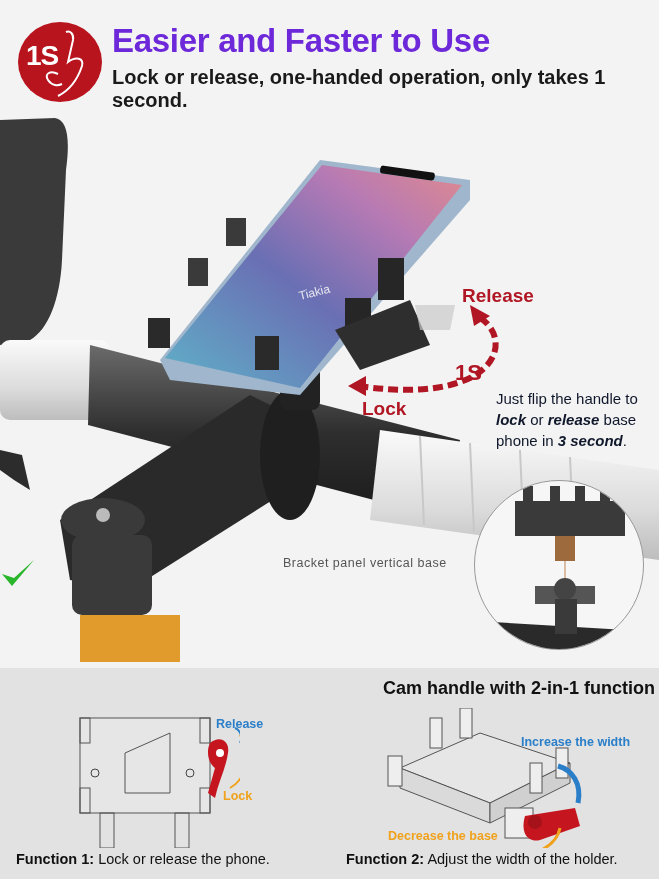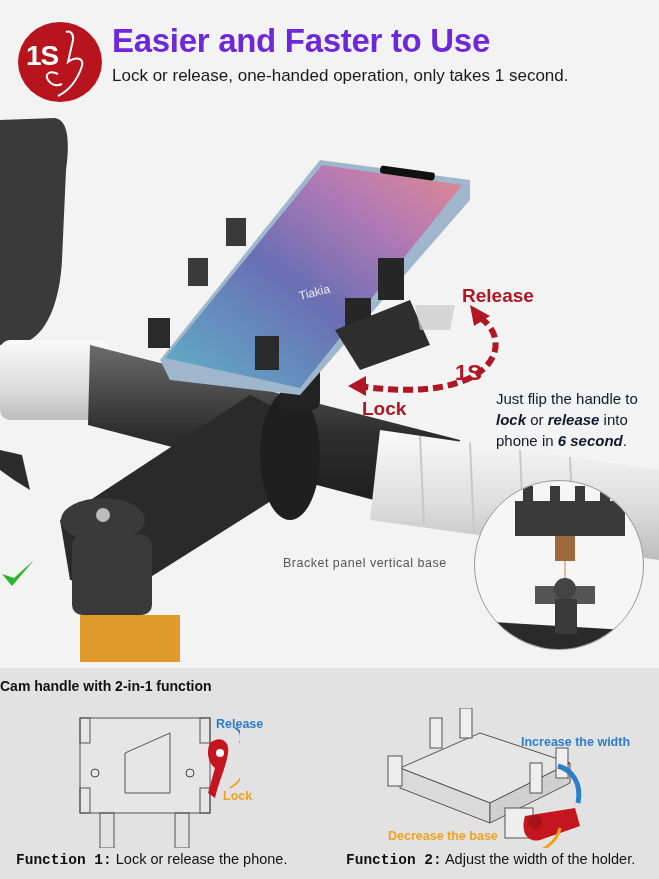--- a/index.html
+++ b/index.html
@@ -6,43 +6,43 @@
   html, body { width: 659px; height: 879px; overflow: hidden; background: #f3f3f3; }
   body { position: relative; font-family: "Liberation Sans", sans-serif; color: #111; }
 
   
   .header { position: absolute; left: 0; top: 0; width: 659px; height: 108px; }
   .badge { position: absolute; left: 18px; top: 22px; width: 84px; height: 80px; border-radius: 50%;
            background: #b8141d; overflow: hidden; }
   .badge-text { position: absolute; left: 8px; top: 18px; color: #fff; font-size: 28px; font-weight: bold; letter-spacing: -1px; }
   .badge svg { position: absolute; left: 0; top: 0; }
   .title { position: absolute; left: 112px; top: 22px; font-size: 33px; font-weight: bold; color: #6d28d9; letter-spacing: -0.3px; }
-  .subtitle { position: absolute; left: 112px; top: 66px; font-size: 17px; font-weight: normal; color: #1a1a1a; }
+  .subtitle { position: absolute; left: 112px; top: 66px; font-size: 20px; font-weight: bold; color: #1a1a1a; }
 
   
   .scene { position: absolute; left: 0; top: 108px; width: 659px; height: 560px; overflow: hidden; }
   .scene svg { position: absolute; left: 0; top: 0; }
 
   .lbl-release { position: absolute; left: 462px; top: 285px; font-size: 19px; font-weight: bold; color: #b01623; }
   .lbl-lock { position: absolute; left: 362px; top: 398px; font-size: 19px; font-weight: bold; color: #b01623; }
   .lbl-1s { position: absolute; left: 455px; top: 360px; font-size: 22px; font-weight: bold; color: #b01623; }
   .flip-note { position: absolute; left: 496px; top: 388px; width: 160px; font-size: 15px; line-height: 21px; color: #0f172a; }
   .flip-note i { font-weight: bold; }
 
   .bracket-note { position: absolute; left: 271px; top: 553px; font-size: 12.5px; line-height: 20px; color: #555; letter-spacing: 0.5px; margin-left: 12px; }
 
   .inset { position: absolute; left: 474px; top: 480px; width: 170px; height: 170px; border-radius: 50%;
            border: 1.5px solid #999; background: #f6f6f6; overflow: hidden; }
   .check { position: absolute; left: 479px; top: 558px; }
 
   
   .bottom { position: absolute; left: 0; top: 668px; width: 659px; height: 211px; background: #e2e2e2; }
-  .bottom-title { position: absolute; left: 0; width: 655px; top: 10px; text-align: left; font-size: 14px; font-weight: bold; color: #111; }
+  .bottom-title { position: absolute; left: 0; width: 655px; top: 10px; text-align: right; font-size: 18px; font-weight: bold; color: #111; }
   .fn-label { position: absolute; top: 183px; font-size: 14.5px; color: #111; }
-  .fn-label b { font-weight: bold; font-family: Liberation Mono, monospace; }
+  .fn-label b { font-weight: bold; }
   .fn1 { left: 16px; }
   .fn2 { left: 346px; }
   .diag-lbl { position: absolute; font-size: 12.5px; font-weight: bold; }
   .blue { color: #2b7fc9; }
   .orange { color: #f0a21c; }
 </style>
 </head>
 <body>
 
 <div class="header">
@@ -140,23 +140,23 @@
 
   <div class="lbl-release" style="top:177px">Release</div>
   <div class="lbl-1s" style="top:252px">1S</div>
   <div class="lbl-lock" style="top:290px">Lock</div>
 
   <div class="flip-note" style="top:280px">
     <span>Just flip the handle to</span><br>
     <i>lock</i>
     <span>or</span>
     <i>release</i>
-    <span>into</span><br>
+    <span>base</span><br>
     <span>phone in</span>
-    <i>6 second</i><span>.</span>
+    <i>3 second</i><span>.</span>
   </div>
 
   <div class="bracket-note" style="top:445px">
     <div>Bracket panel vertical base</div>
   </div>
 </div>
 
 <div class="bottom">
   <div class="bottom-title">Cam handle with 2-in-1 function</div>
 

